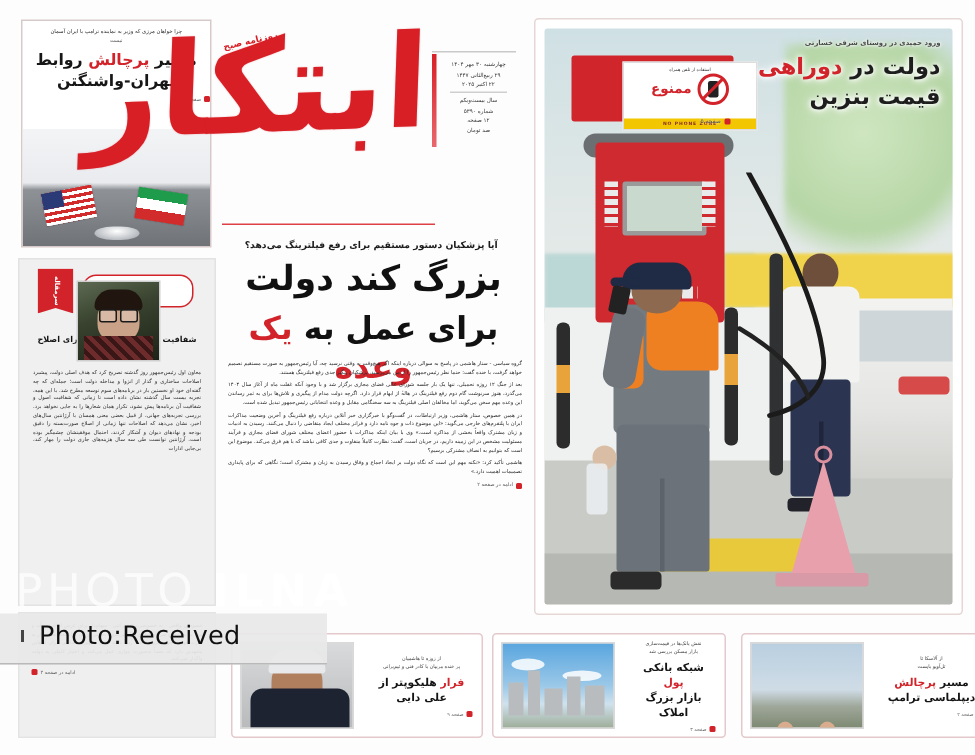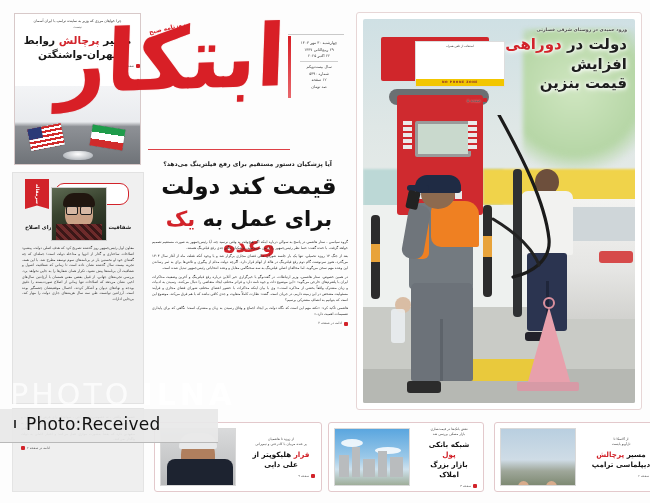--- a/index.html
+++ b/index.html
@@ -347,21 +347,21 @@
       <div class="sep"></div>
       <div>سال بیست‌ویکم</div>
       <div>شماره ۵۳۹۰</div>
       <div>۱۲ صفحه</div>
       <div>صد تومان</div>
     </div>
   </div>
 
   <div class="kicker">آیا پزشکیان دستور مستقیم برای رفع فیلترینگ می‌دهد؟</div>
   <div class="main-head">
-    <div class="l1">قیمت کند دولت</div>
+    <div class="l1">بزرگ کند دولت</div>
     <div class="l2">
       <span>برای عمل به</span>
       <span class="red">یک وعده</span>
     </div>
   </div>
 
   <div class="editorial">
     <div class="ed-tagrow">
       <div class="ed-tag">سرمقاله</div>
       <div class="ed-pill">اویس صفری</div>
@@ -395,20 +395,26 @@
         <div class="by-shirt"></div>
         <div class="by-pants"></div>
         <div class="by-split"></div>
         <div class="by-shoe"></div>
       </div>
 
       <div class="pump">
         <div class="pump-top"></div>
         <div class="pump-sign">
           <div class="sign-top">استفاده از تلفن همراه</div>
+          <div class="sign-main">
+            <div class="no-phone">
+              <div class="nop-in"></div>
+            </div>
+            <div class="sign-word">ممنوع</div>
+          </div>
           <div class="sign-bar">NO PHONE ZONE</div>
         </div>
         <div class="pump-cover"></div>
         <div class="pump-body">
           <div class="pump-screen"></div>
           <div class="pump-keys"></div>
           <div class="pump-keys2"></div>
           <div class="pump-keys3"></div>
         </div>
         <div class="pump-leg"></div>
@@ -444,21 +450,20 @@
         <div class="w-bottle"></div>
         <div class="w-shoe"></div>
       </div>
 
       <div class="ov-head">
         <div class="ov-kick">ورود حمیدی در روستای شرقی خسارتی</div>
         <div class="ov-l">
           <span>دولت در</span>
           <span class="red">دوراهی</span>
         </div>
-        <div class="ov-l">افزایش</div>
         <div class="ov-l">قیمت بنزین</div>
         <div class="ov-page">
           <span class="pgdot"></span>
           <span>صفحه ۵</span>
         </div>
       </div>
     </div>
   </div>
 
   <div class="article">

